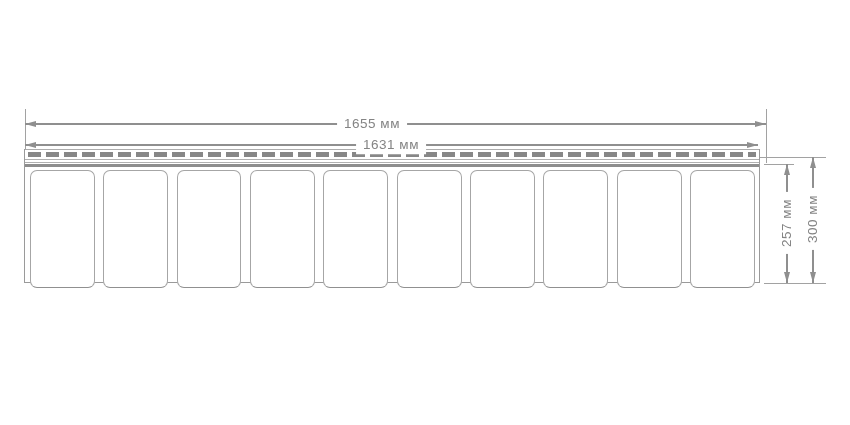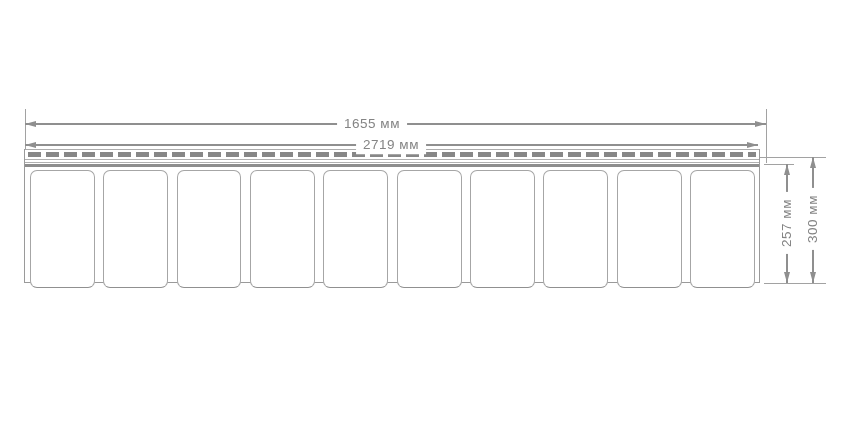--- a/index.html
+++ b/index.html
@@ -88,21 +88,21 @@
       <div class="line"></div>
       <div class="arr left"></div>
       <div class="arr right"></div>
       <div class="dim-label" style="left:307px;top:0;margin-left:40px;">1655 мм</div>
     </div>
 
     <div class="dim-h" style="left:25px;top:145px;width:733px;">
       <div class="line"></div>
       <div class="arr left"></div>
       <div class="arr right"></div>
-      <div class="dim-label" style="left:366px;top:0;">2719 мм</div>
+      <div class="dim-label" style="left:366px;top:0;">1631 мм</div>
     </div>
 
     <div class="dim-v" style="left:787px;top:164px;height:119px;">
       <div class="line"></div>
       <div class="arr up"></div>
       <div class="arr down"></div>
       <div class="dim-label vert" style="left:0;top:59px;">257 мм</div>
     </div>
 
     <div class="dim-v" style="left:813px;top:157px;height:126px;">

